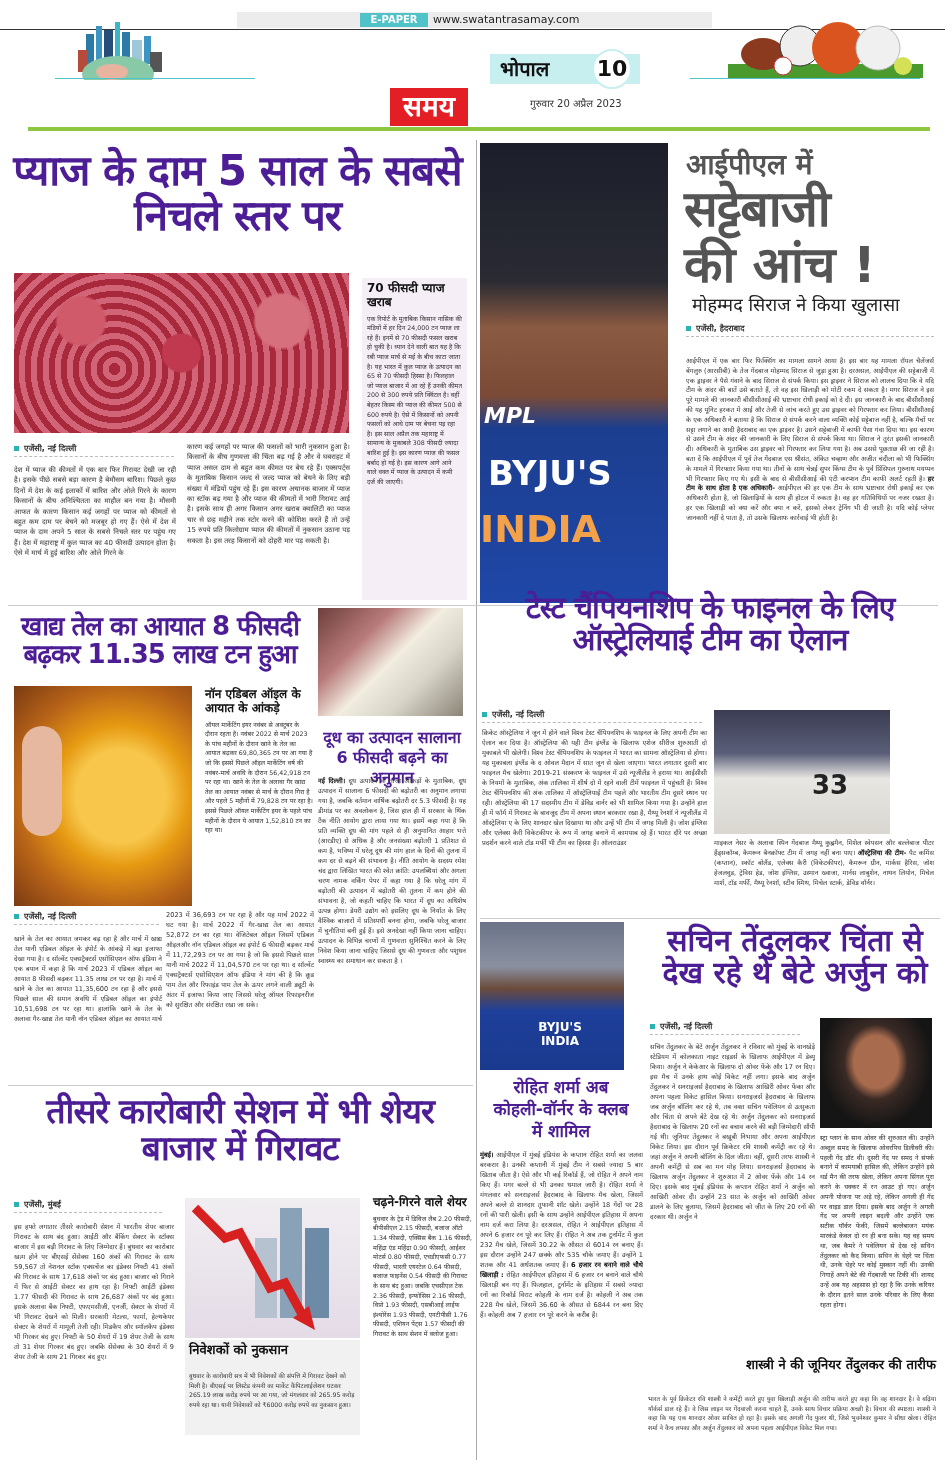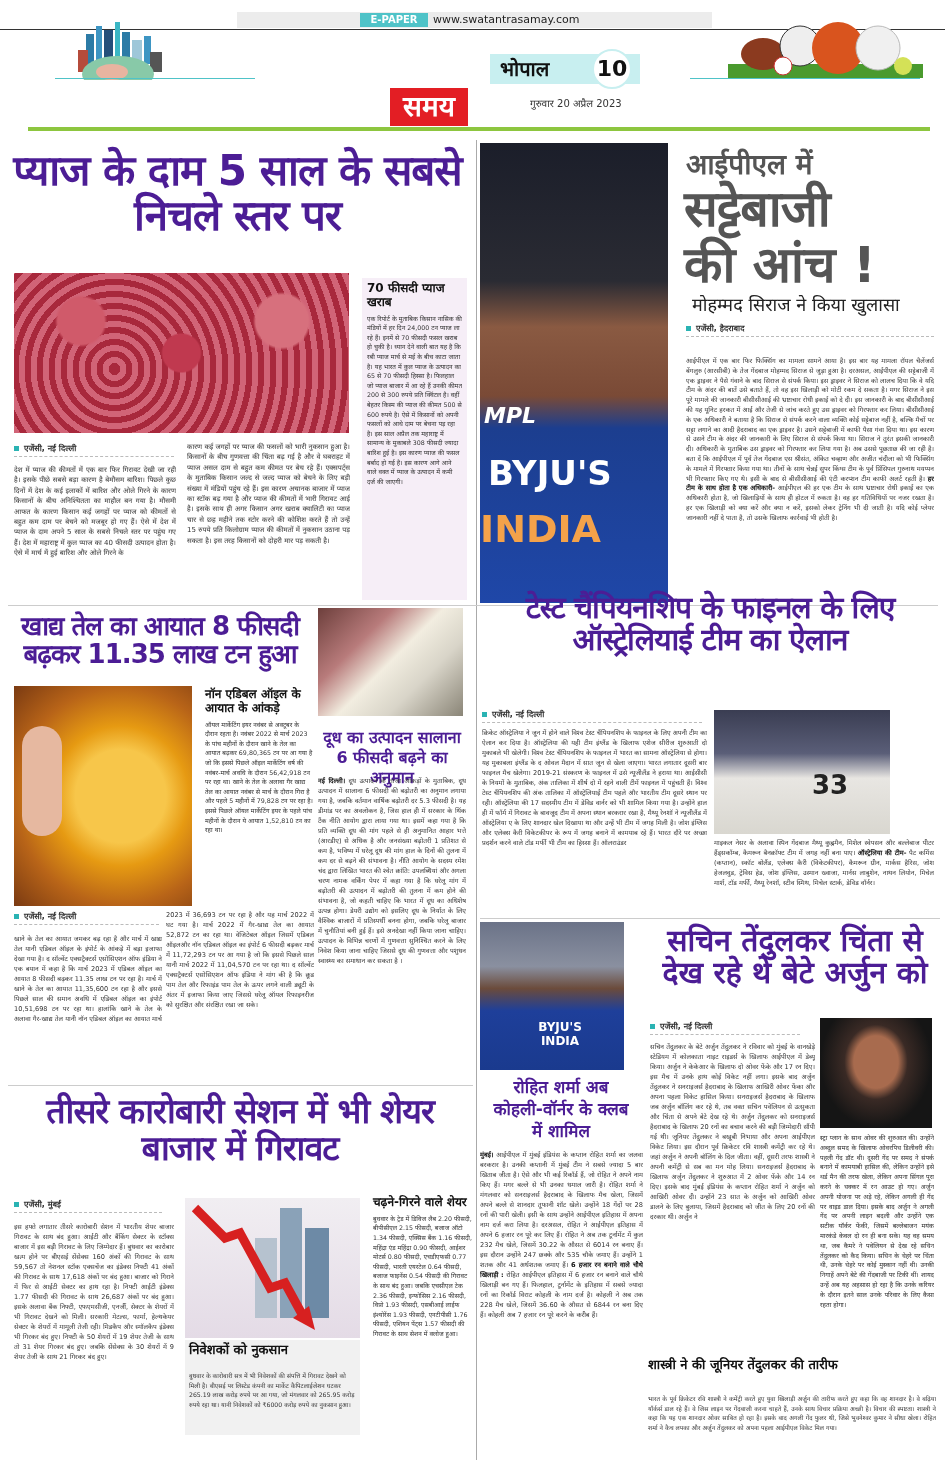--- a/index.html
+++ b/index.html
@@ -160,15 +160,15 @@
   <b style="color:#111">6 हजार रन बनाने वाले चौथे खिलाड़ी :</b>
   <span>रोहित आईपीएल इतिहास में 6 हजार रन बनाने वाले चौथे खिलाड़ी बन गए हैं। फिलहाल, टूर्नामेंट के इतिहास में सबसे ज्यादा रनों का रिकॉर्ड विराट कोहली के नाम दर्ज है। कोहली ने अब तक 228 मैच खेले, जिसमें 36.60 के औसत से 6844 रन बना दिए हैं। कोहली अब 7 हजार रन पूरे करने के करीब हैं।</span>
 </div>
 
 <div class="abs hl" style="left:650px;top:925px;width:290px;font-size:30px;font-weight:bold;letter-spacing:0">सचिन तेंदुलकर चिंता से देख रहे थे बेटे अर्जुन को</div>
 <div class="abs byline" style="left:650px;top:1020px;width:150px"><span class="sq"></span><span>एजेंसी, नई दिल्ली</span></div>
 <div class="abs txt" style="left:650px;top:1042px;width:165px;height:310px;font-size:6.6px;line-height:10px">सचिन तेंदुलकर के बेटे अर्जुन तेंदुलकर ने रविवार को मुंबई के वानखेड़े स्टेडियम में कोलकाता नाइट राइडर्स के खिलाफ आईपीएल में डेब्यू किया। अर्जुन ने केकेआर के खिलाफ दो ओवर फेंके और 17 रन दिए। इस मैच में उनके हाथ कोई विकेट नहीं लगा। इसके बाद अर्जुन तेंदुलकर ने सनराइजर्स हैदराबाद के खिलाफ आखिरी ओवर फेंका और अपना पहला विकेट हासिल किया। सनराइजर्स हैदराबाद के खिलाफ जब अर्जुन बॉलिंग कर रहे थे, तब वक्त सचिन पवेलियन से उत्सुकता और चिंता से अपने बेटे देख रहे थे। अर्जुन तेंदुलकर को सनराइजर्स हैदराबाद के खिलाफ 20 रनों का बचाव करने की बड़ी जिम्मेदारी सौंपी गई थी। जूनियर तेंदुलकर ने बखूबी निभाया और अपना आईपीएल विकेट लिया। इस दौरान पूर्व क्रिकेटर रवि शास्त्री कमेंट्री कर रहे थे। जहां अर्जुन ने अपनी बॉलिंग के दिल जीता। वहीं, दूसरी तरफ शास्त्री ने अपनी कमेंट्री से सब का मन मोह लिया। सनराइजर्स हैदराबाद के खिलाफ अर्जुन तेंदुलकर ने शुरुआत में 2 ओवर फेंके और 14 रन दिए। इसके बाद मुंबई इंडियंस के कप्तान रोहित शर्मा ने अर्जुन को आखिरी ओवर दी। उन्होंने 23 सात के अर्जुन को आखिरी ओवर डालने के लिए बुलाया, जिसमें हैदराबाद को जीत के लिए 20 रनों की दरकार थी। अर्जुन ने</div>
 <div class="abs photo" style="left:820px;top:1018px;width:112px;height:110px;background:radial-gradient(ellipse at 50% 40%,#a86b4e 0 28%,#3a2a25 40%,#151515 70%)"></div>
 <div class="abs txt" style="left:820px;top:1134px;width:114px;height:218px;font-size:6.4px;line-height:9.8px">स्ट्रा प्लान के साथ ओवर की शुरुआत की। उन्होंने अब्दुल समद के खिलाफ ओवरपिच डिलीवरी की। पहली गेंद डॉट थी। दूसरी गेंद पर समद ने संपर्क बनाने में कामयाबी हासिल की, लेकिन उन्होंने इसे थर्ड मैन की तरफ खेला, लेकिन अपना सिंगल पूरा करने के चक्कर में रन आउट हो गए। अर्जुन अपनी योजना पर अड़े रहे, लेकिन अगली ही गेंद पर वाइड डाल दिया। इसके बाद अर्जुन ने अगली गेंद पर अपनी लाइन बदली और उन्होंने एक सटीक यॉर्कर फेंकी, जिसमें बल्लेबाजन मयंक मारकंडे केवल दो रन ही बना सके। यह वह समय था, जब कैमरे ने पवेलियन से देख रहे सचिन तेंदुलकर को कैद किया। सचिन के चेहरे पर चिंता थी, उनके चेहरे पर कोई मुस्कान नहीं थी। उनकी निगाहें अपने बेटे की गेंदबाजी पर टिकी थीं। शायद उन्हें अब यह अहसास हो रहा है कि उनके करियर के दौरान इतने साल उनके परिवार के लिए कैसा रहता होगा।</div>
 <div class="abs" style="left:648px;top:1358px;width:288px;height:80px">
-  <div class="sub" style="font-size:13px;text-align:left;margin-bottom:21px">शास्त्री ने की जूनियर तेंदुलकर की तारीफ</div>
+  <div class="sub" style="font-size:13px;text-align:right;margin-bottom:21px">शास्त्री ने की जूनियर तेंदुलकर की तारीफ</div>
   <div class="txt" style="font-size:6.2px;line-height:9.6px">भारत के पूर्व क्रिकेटर रवि शास्त्री ने कमेंट्री करते हुए युवा खिलाड़ी अर्जुन की तारीफ करते हुए कहा कि वह शानदार है। वे बढ़िया यॉर्कर्स डाल रहे हैं। वे जिस लाइन पर गेंदबाजी करना चाहते हैं, उनके साथ विचार प्रक्रिया अच्छी है। विचार की स्पष्टता। शास्त्री ने कहा कि यह एक शानदार ओवर साबित हो रहा है। इसके बाद अगली गेंद फुलर थी, जिसे भुवनेश्वर कुमार ने सीधा खेला। रोहित शर्मा ने कैच लपका और अर्जुन तेंदुलकर को अपना पहला आईपीएल विकेट मिल गया।</div>
 </div>
 
 </body></html>

